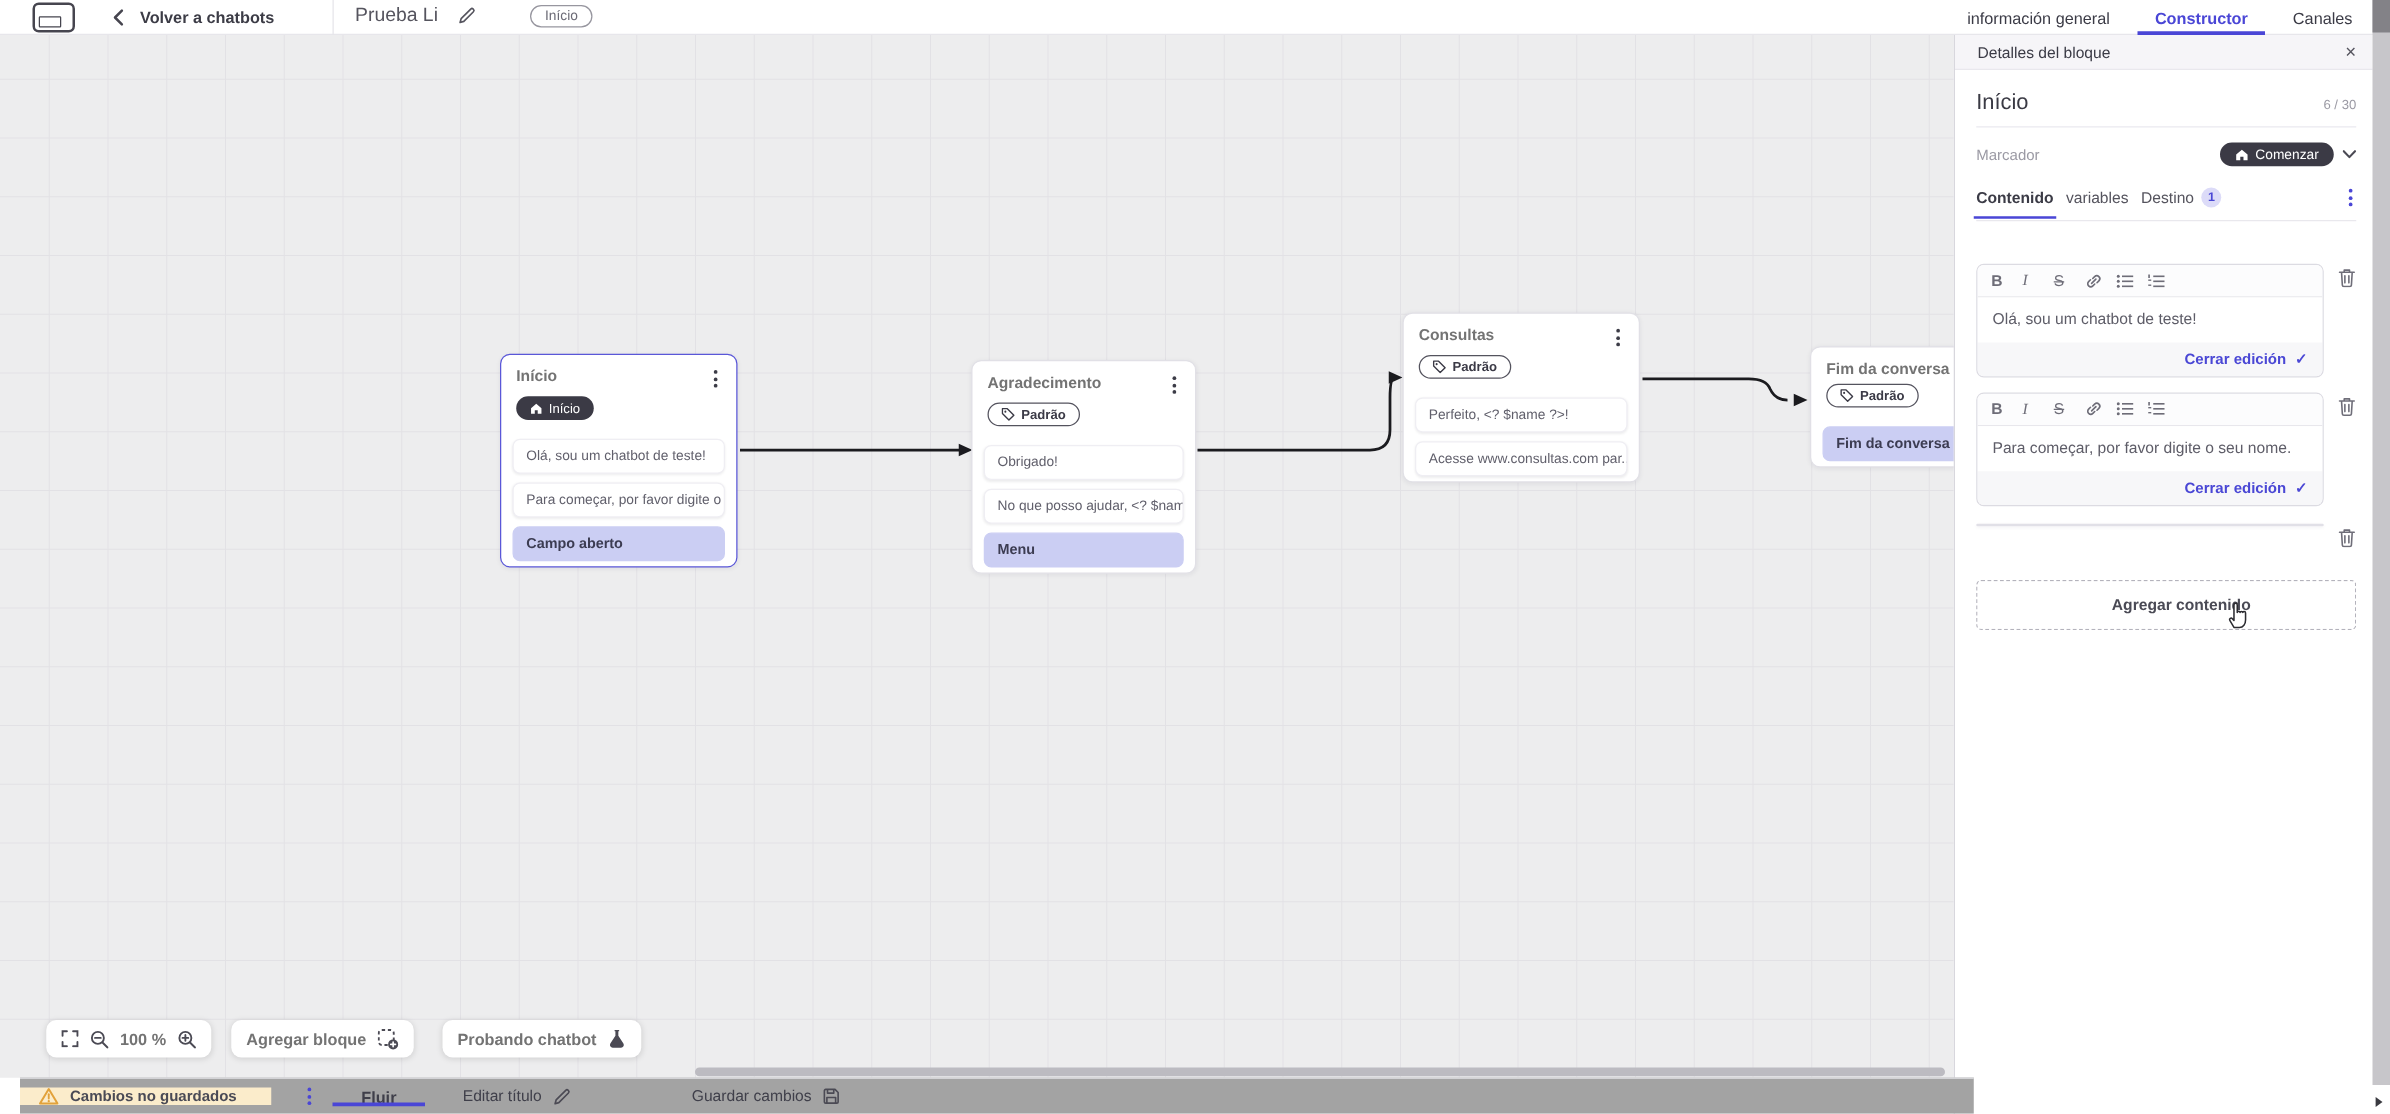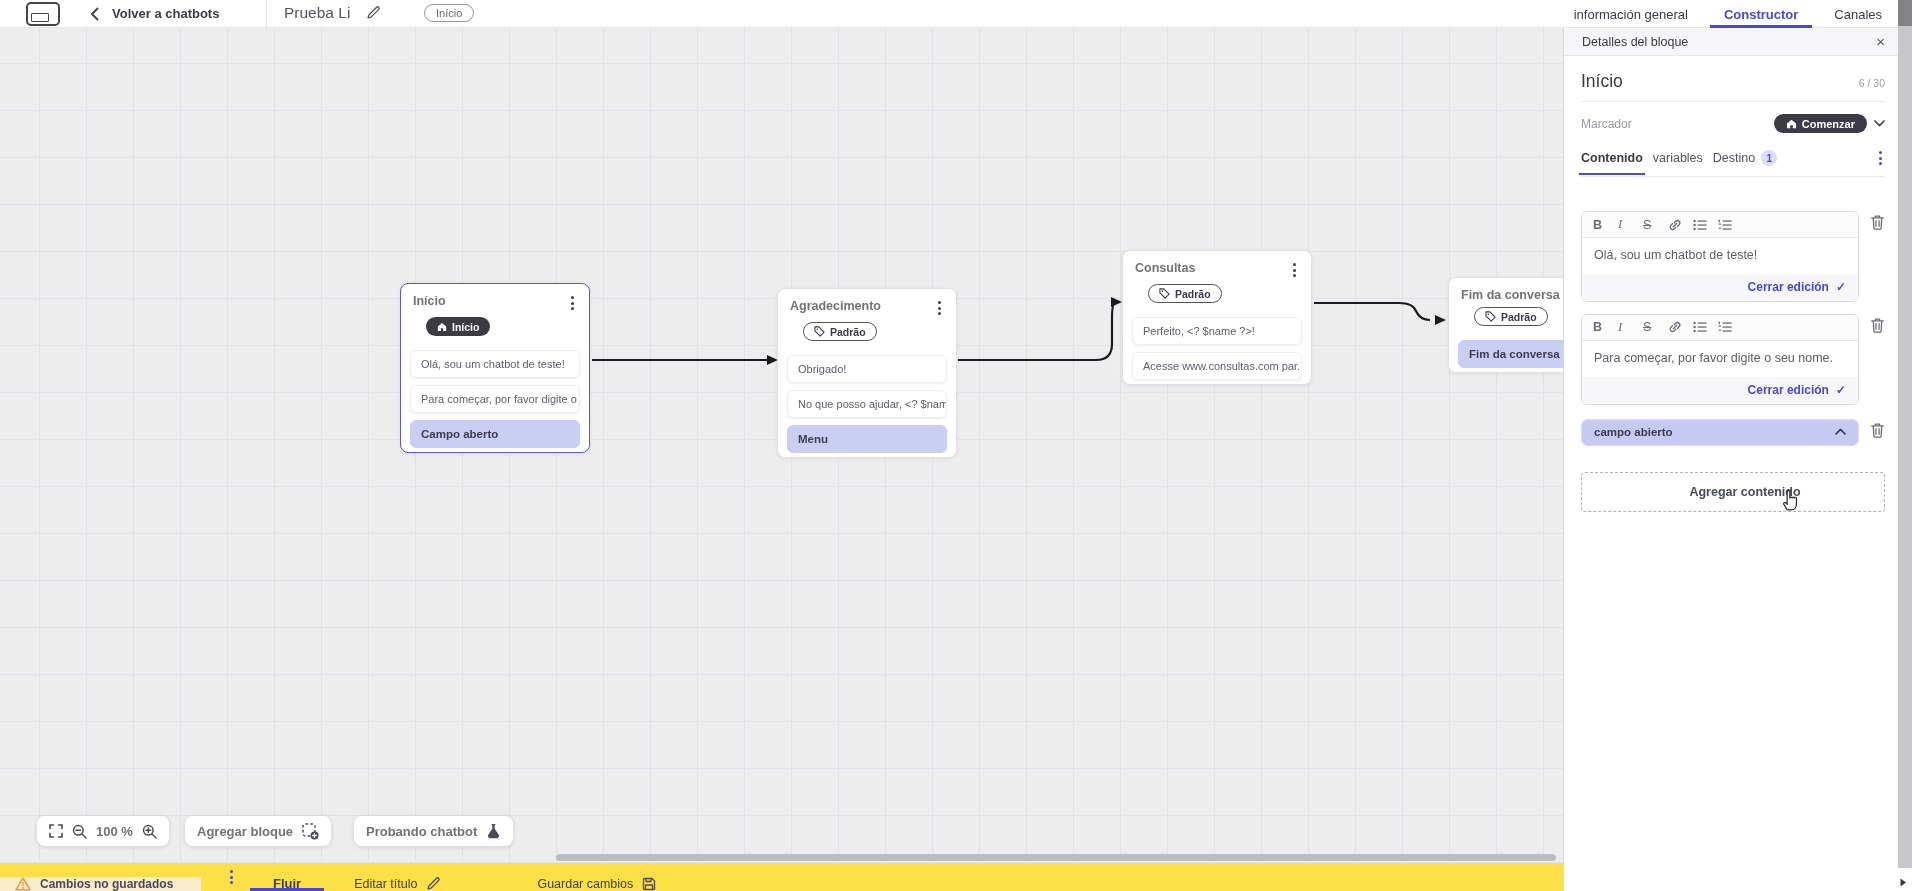--- a/index.html
+++ b/index.html
@@ -32,23 +32,23 @@
     background-image:linear-gradient(#e2e1e5 1px, transparent 1px),
                      linear-gradient(90deg,#e2e1e5 1px, transparent 1px);
     background-size:47px 47px; background-position:-8px -12px; }
   svg.connections { position:absolute; left:0; top:0; width:1563px; height:834px; }
 
   .block { position:absolute; background:#fff; border:1px solid #e1e0e6; border-radius:8px;
     box-shadow:0 1px 4px rgba(30,30,60,.07); padding-bottom:4px; z-index:2; }
   .block.selected { border:1.5px solid #5a57d8; }
   .block-head { display:flex; justify-content:space-between; align-items:flex-start; padding:10px 12px 5px; }
   .block-title { font-size:12.5px; font-weight:700; color:#737373; }
-  .pill-row { padding:0 25px 7px; }
+  .pill-row { padding:0 12px 7px; }
   .pill-dark { display:inline-flex; align-items:center; gap:5px; background:#3b3a45; color:#fff;
-    font-size:10.5px; font-weight:700; padding:3.5px 11px; border-radius:12px; }
+    font-size:10.5px; font-weight:400; padding:3.5px 11px; border-radius:12px; }
   .pill-outline { display:inline-flex; align-items:center; gap:5px; border:1px solid #54535e;
     color:#3b3a46; font-size:10.5px; font-weight:600; padding:2.5px 10px; border-radius:12px; background:#fff; }
   .block-row { margin:7px 9px 0; background:#fff; border:1px solid #efeef3; border-radius:6px;
     box-shadow:0 1px 2px rgba(20,20,40,.08); padding:7px 10px; font-size:11px; color:#605f6b;
     white-space:nowrap; overflow:hidden; }
   .block-row.lavender { background:#cbcef3; border-color:#cbcef3; box-shadow:none;
     color:#3c3c52; font-weight:700; font-size:11.5px; }
 
   .kebab { display:inline-flex; flex-direction:column; gap:2.5px; padding:2px 3px; cursor:pointer; }
   .kebab i { width:3px; height:3px; border-radius:50%; background:#3c3c47; display:block; }
@@ -118,22 +118,22 @@
   .radio-label { font-size:12.5px; color:#504f5a; }
   .radio-gap { width:14px; }
   .field-help { margin-top:11px; font-size:12px; color:#a9a8b2; line-height:1.5; }
 
   .add-content { margin-top:26px; position:relative; height:40px; border:1.5px dashed #b4b3bc;
     border-radius:4px; display:flex; align-items:center; justify-content:center;
     font-size:12.5px; font-weight:700; color:#4a4a55; cursor:pointer;padding-left:24px; }
   .hand-cursor { position:absolute; left:198px; top:13px; z-index:9; }
 
   
-  .bottombar { position:absolute; left:0; top:862px; width:1563px; height:29px; background:#fde047;
-    border-top:1px solid #e4e3e8; display:flex; align-items:flex-end; z-index:7; }
+  .bottombar { position:absolute; left:16px; top:862px; width:1563px; height:29px; background:#a3a3a3;
+    border-top:1px solid #e4e3e8; display:flex; align-items:center; z-index:7; }
   .warn-chip { width:201px; background:#fbeccb; display:flex; align-items:center; gap:9px;
     padding-left:15px; font-size:12px; font-weight:700; color:#4a4a55; }
   .warn-chip .icn { color:#e2a23b; display:inline-flex; }
   .bb-kebab { margin-left:26px; align-self:center; }
   .bb-tab { margin-left:14px; padding:0 23px; display:flex; align-items:center; position:relative;
     font-size:13px; font-weight:700; color:#3f3f4a; }
   .bb-tab::after { content:""; position:absolute; left:0; right:0; bottom:0; height:3px; background:#4a46d6; }
   .bb-item { margin-left:30px; display:flex; align-items:center; gap:9px; font-size:12.5px; color:#3f3f4a; cursor:pointer; }
   .bb-item.save { margin-left:96px; }
   .bb-item .icn { color:#4b4a54; display:inline-flex; }
@@ -441,26 +441,20 @@
         </div>
         <span class="trash-btn">
           <svg width="15" height="16" viewBox="0 0 14 15" fill="none" stroke="currentColor" stroke-width="1.2" stroke-linecap="round" stroke-linejoin="round">
               <path d="M1.5 3.6 H12.5 M5 3.6 V2 h4 v1.6 M3 3.6 l0.6 9.6 a1.1 1.1 0 0 0 1.1 1 h4.6 a1.1 1.1 0 0 0 1.1-1 l0.6-9.6 M5.5 6.2 v5.3 M8.5 6.2 v5.3"></path>
             </svg>
         </span>
       </div>
 
       <div class="row-with-trash m-top-14">
         <div class="field">
-          <div class="field-header">
-            <span>campo abierto</span>
-            <svg width="11" height="7" viewBox="0 0 11 7">
-                <path d="M1 6 L5.5 1.3 L10 6" fill="none" stroke="#3b3b52" stroke-width="1.7" stroke-linecap="round" stroke-linejoin="round"></path>
-              </svg>
-          </div>
         </div>
         <span class="trash-btn">
           <svg width="15" height="16" viewBox="0 0 14 15" fill="none" stroke="currentColor" stroke-width="1.2" stroke-linecap="round" stroke-linejoin="round">
               <path d="M1.5 3.6 H12.5 M5 3.6 V2 h4 v1.6 M3 3.6 l0.6 9.6 a1.1 1.1 0 0 0 1.1 1 h4.6 a1.1 1.1 0 0 0 1.1-1 l0.6-9.6 M5.5 6.2 v5.3 M8.5 6.2 v5.3"></path>
             </svg>
         </span>
       </div>
 
       <div class="add-content">
         <span>Agregar contenido</span>

